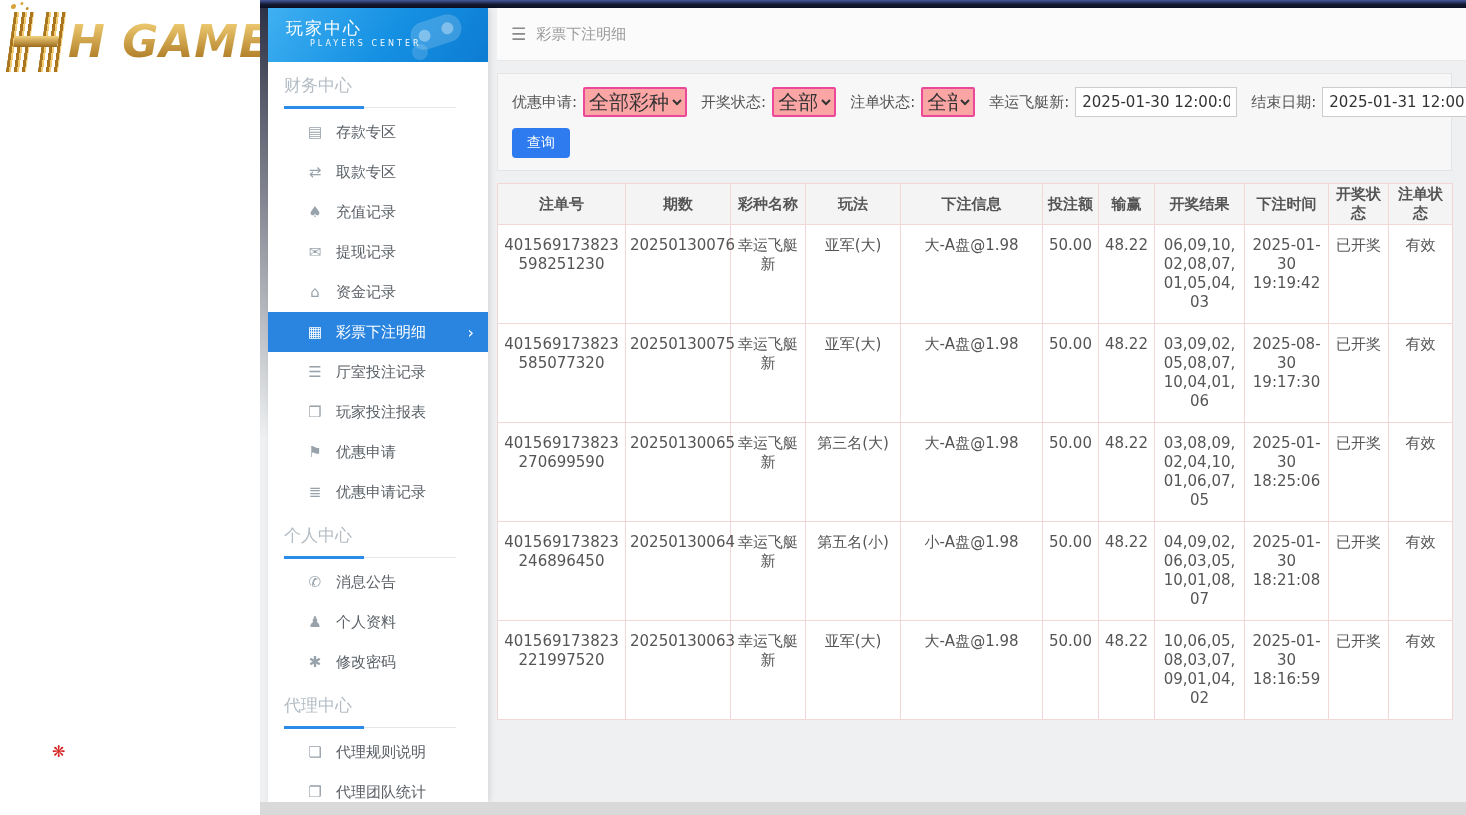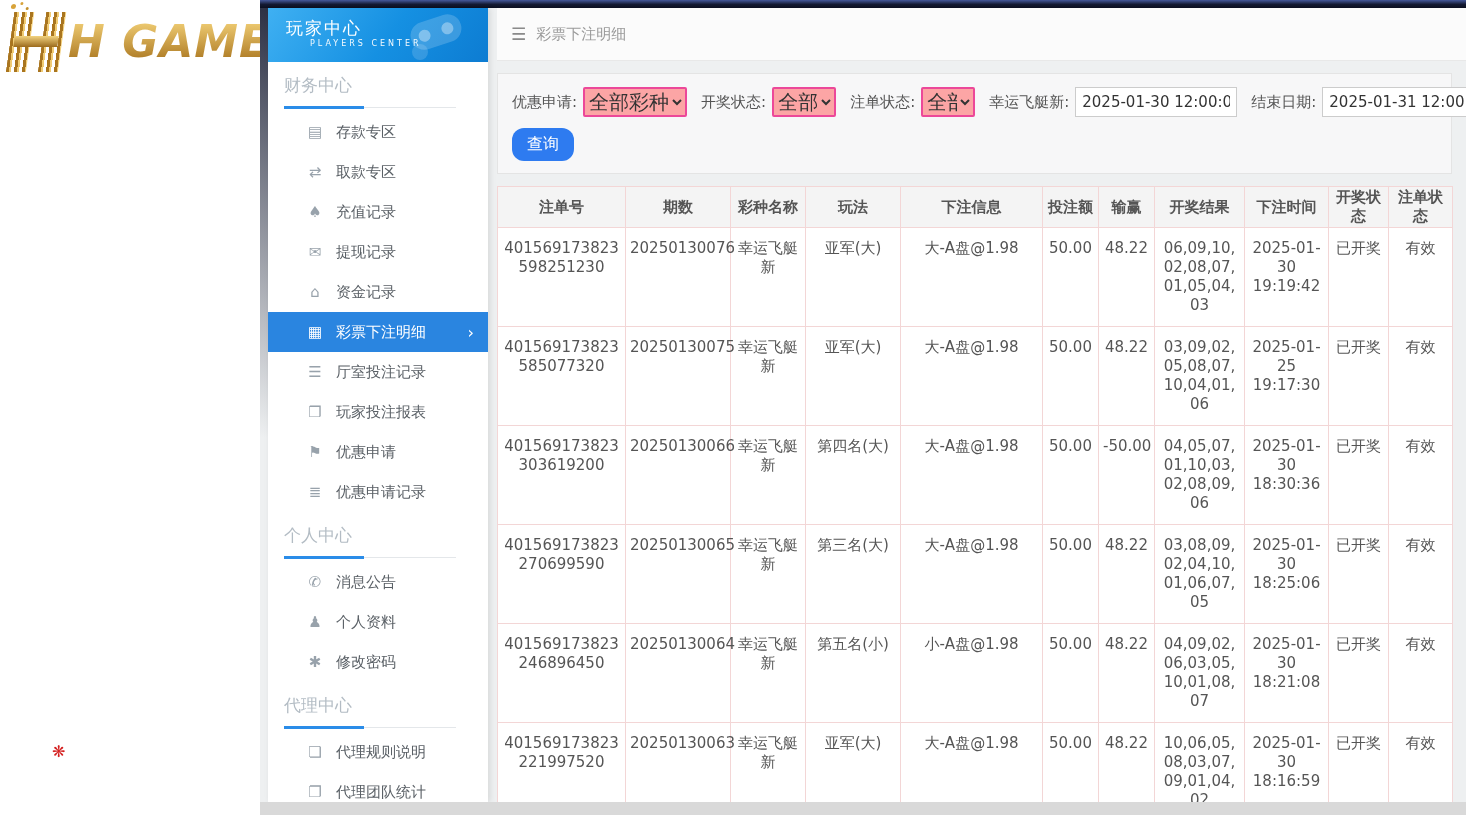--- a/index.html
+++ b/index.html
@@ -66,21 +66,21 @@
   .topbar .tb-title{font-size:15px;color:#9a9a9a;}
 
   .content{padding:12px 0 0 0;width:955px;}
   .filter-panel{background:#f7f7f8;border:1px solid #e4e4e4;box-sizing:border-box;padding:13px 14px 12px 14px;}
   .filter-row{display:flex;align-items:center;font-size:15px;color:#555;}
   .filter-row label{margin-right:6px;white-space:nowrap;}
   .filter-row select{height:30px;font-size:20px;color:#333;border:2px solid #ec4899;background:#fca5a5;border-radius:2px;margin-right:14px;}
   .sel-lottery{width:118px;} .sel-draw{width:64px;} .sel-order{width:54px;}
   .filter-row input.date{height:28px;width:148px;border:1px solid #ccc;font-size:15px;color:#333;
     padding:0 6px;margin-right:14px;font-family:inherit;}
-  .btn-query{margin-top:11px;background:#2e7bf0;color:#fff;border:none;border-radius:12px;font-size:16px;
+  .btn-query{margin-top:11px;background:#2e7bf0;color:#fff;border:none;border-radius:4px;font-size:14px;
     padding:6px 15px;cursor:pointer;}
 
   table.bets{margin-top:12px;border-collapse:collapse;table-layout:fixed;width:955px;background:#fff;}
   table.bets th,table.bets td{border:1px solid #f3d6d6;font-size:15px;color:#555;text-align:center;}
   table.bets th{background:#f4f4f4;height:40px;font-weight:bold;padding:0 2px;}
   table.bets td{padding:11px 4px;vertical-align:top;line-height:19px;}
   td.c0,td.c7{word-break:break-all;}
 </style>
 </head>
 <body>
@@ -257,34 +257,21 @@
               </tr>
               <tr>
                 <td class="c0">401569173823585077320</td>
                 <td class="c1">20250130075</td>
                 <td class="c2">幸运飞艇新</td>
                 <td class="c3">亚军(大)</td>
                 <td class="c4">大-A盘@1.98</td>
                 <td class="c5">50.00</td>
                 <td class="c6">48.22</td>
                 <td class="c7">03,09,02,05,08,07,10,04,01,06</td>
-                <td class="c8">2025-01-25 19:17:30</td>
-                <td class="c9">已开奖</td>
-                <td class="c10">有效</td>
-              </tr>
-              <tr>
-                <td class="c0">401569173823303619200</td>
-                <td class="c1">20250130066</td>
-                <td class="c2">幸运飞艇新</td>
-                <td class="c3">第四名(大)</td>
-                <td class="c4">大-A盘@1.98</td>
-                <td class="c5">50.00</td>
-                <td class="c6">-50.00</td>
-                <td class="c7">04,05,07,01,10,03,02,08,09,06</td>
-                <td class="c8">2025-01-30 18:30:36</td>
+                <td class="c8">2025-08-30 19:17:30</td>
                 <td class="c9">已开奖</td>
                 <td class="c10">有效</td>
               </tr>
               <tr>
                 <td class="c0">401569173823270699590</td>
                 <td class="c1">20250130065</td>
                 <td class="c2">幸运飞艇新</td>
                 <td class="c3">第三名(大)</td>
                 <td class="c4">大-A盘@1.98</td>
                 <td class="c5">50.00</td>

